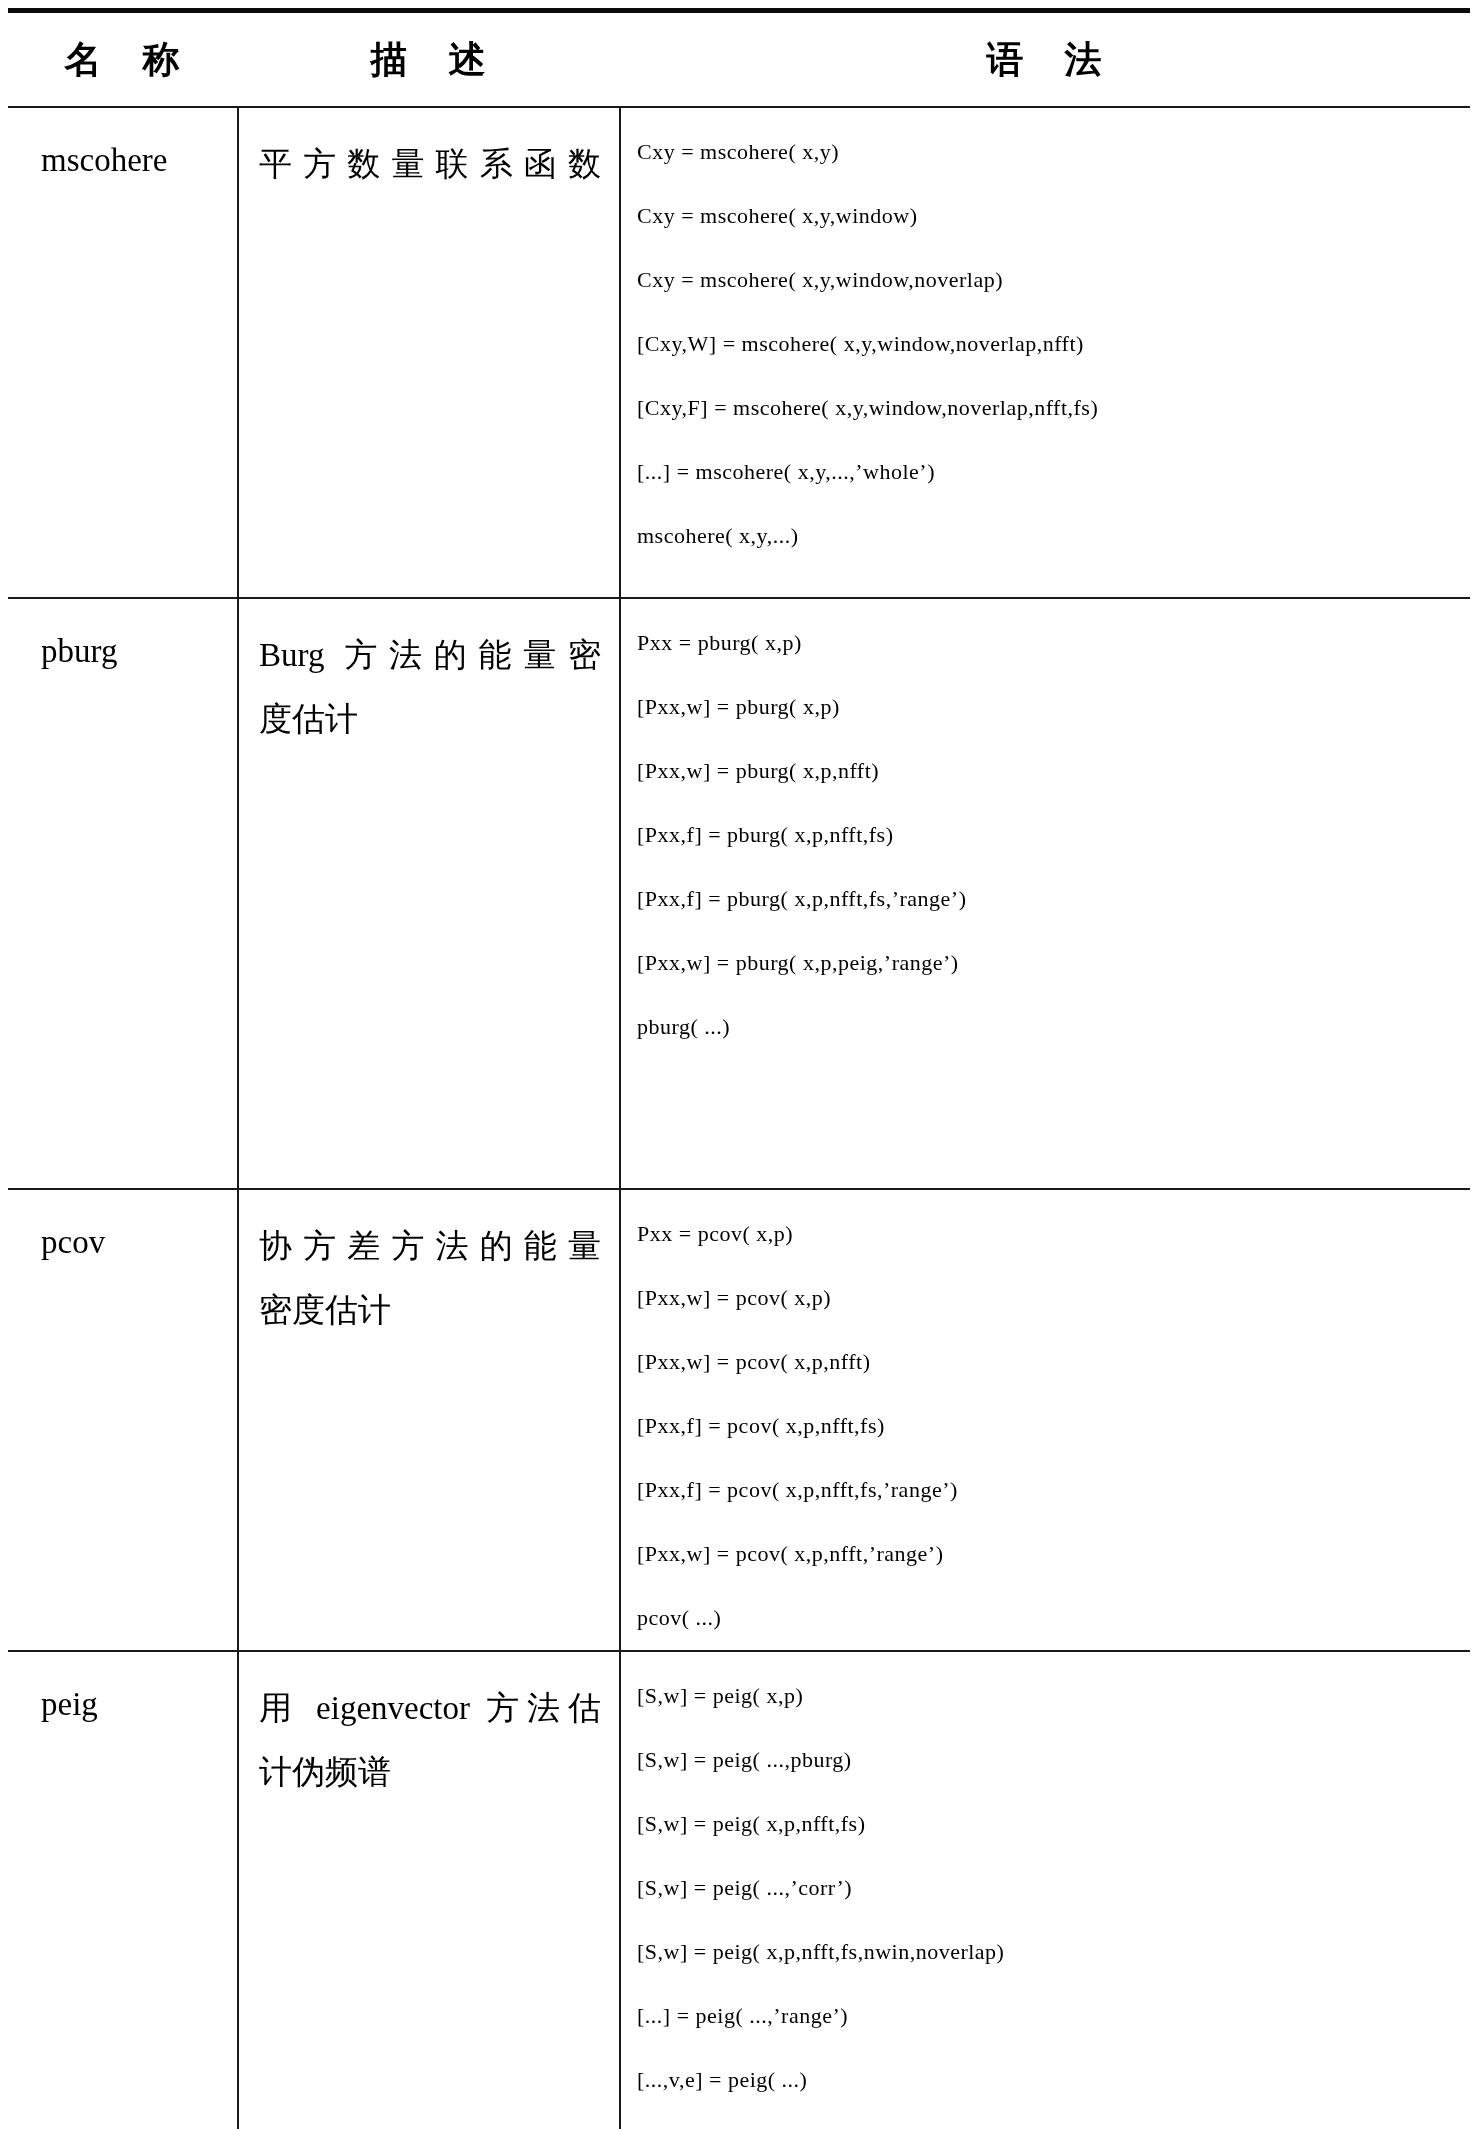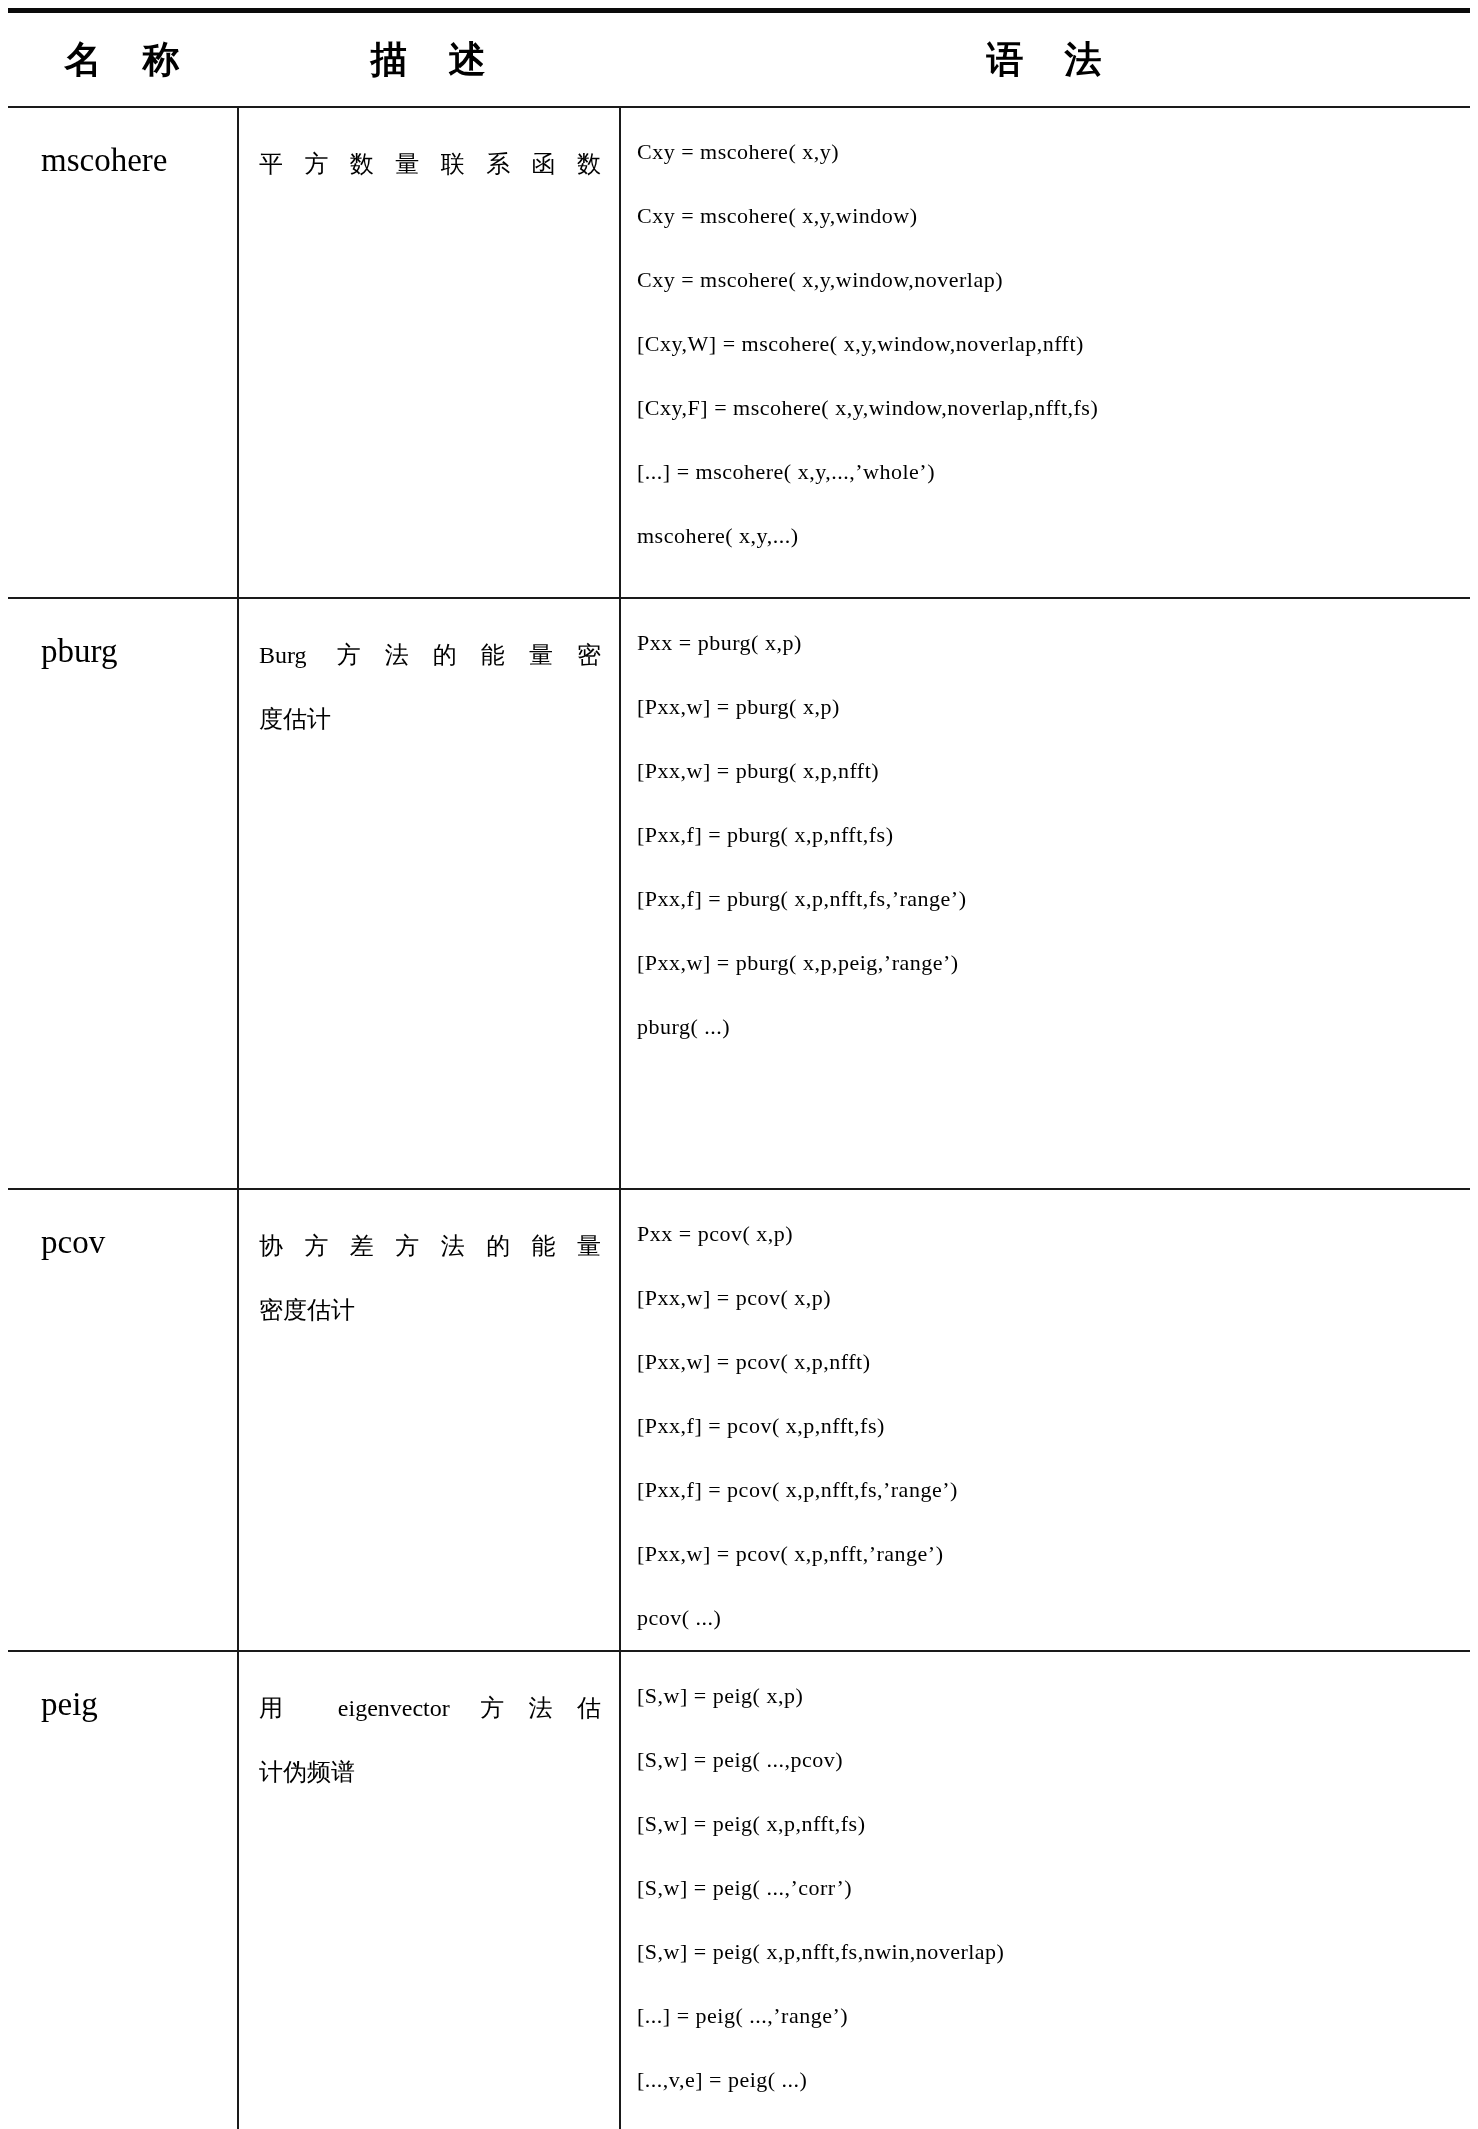--- a/index.html
+++ b/index.html
@@ -49,21 +49,21 @@
 
   td.cell-name {
     padding: 30px 8px 0 33px;
     font-size: 33px;
     line-height: 44px;
   }
   td.cell-desc {
     border-left: 2px solid #1a1a1a;
     border-right: 2px solid #1a1a1a;
     padding: 24px 18px 0 20px;
-    font-size: 24px;
+    font-size: 33px;
     line-height: 64px;
   }
   td.cell-syntax {
     padding: 12px 10px 0 16px;
     font-size: 22px;
   }
   .desc-line {
     text-align: justify;
     text-align-last: justify;
     text-justify: inter-character;
@@ -147,21 +147,21 @@
       </tr>
 
       <tr>
         <td class="cell-name">peig</td>
         <td class="cell-desc">
           <div class="desc-line">用 eigenvector 方法估</div>
           <div class="desc-line last">计伪频谱</div>
         </td>
         <td class="cell-syntax">
           <div class="syntax-line">[S,w] = peig( x,p)</div>
-          <div class="syntax-line">[S,w] = peig( ...,pcov)</div>
+          <div class="syntax-line">[S,w] = peig( ...,pburg)</div>
           <div class="syntax-line">[S,w] = peig( x,p,nfft,fs)</div>
           <div class="syntax-line">[S,w] = peig( ...,’corr’)</div>
           <div class="syntax-line">[S,w] = peig( x,p,nfft,fs,nwin,noverlap)</div>
           <div class="syntax-line">[...] = peig( ...,’range’)</div>
           <div class="syntax-line">[...,v,e] = peig( ...)</div>
           <div class="syntax-line">nwin( ...)</div>
         </td>
       </tr>
 
     </tbody>

